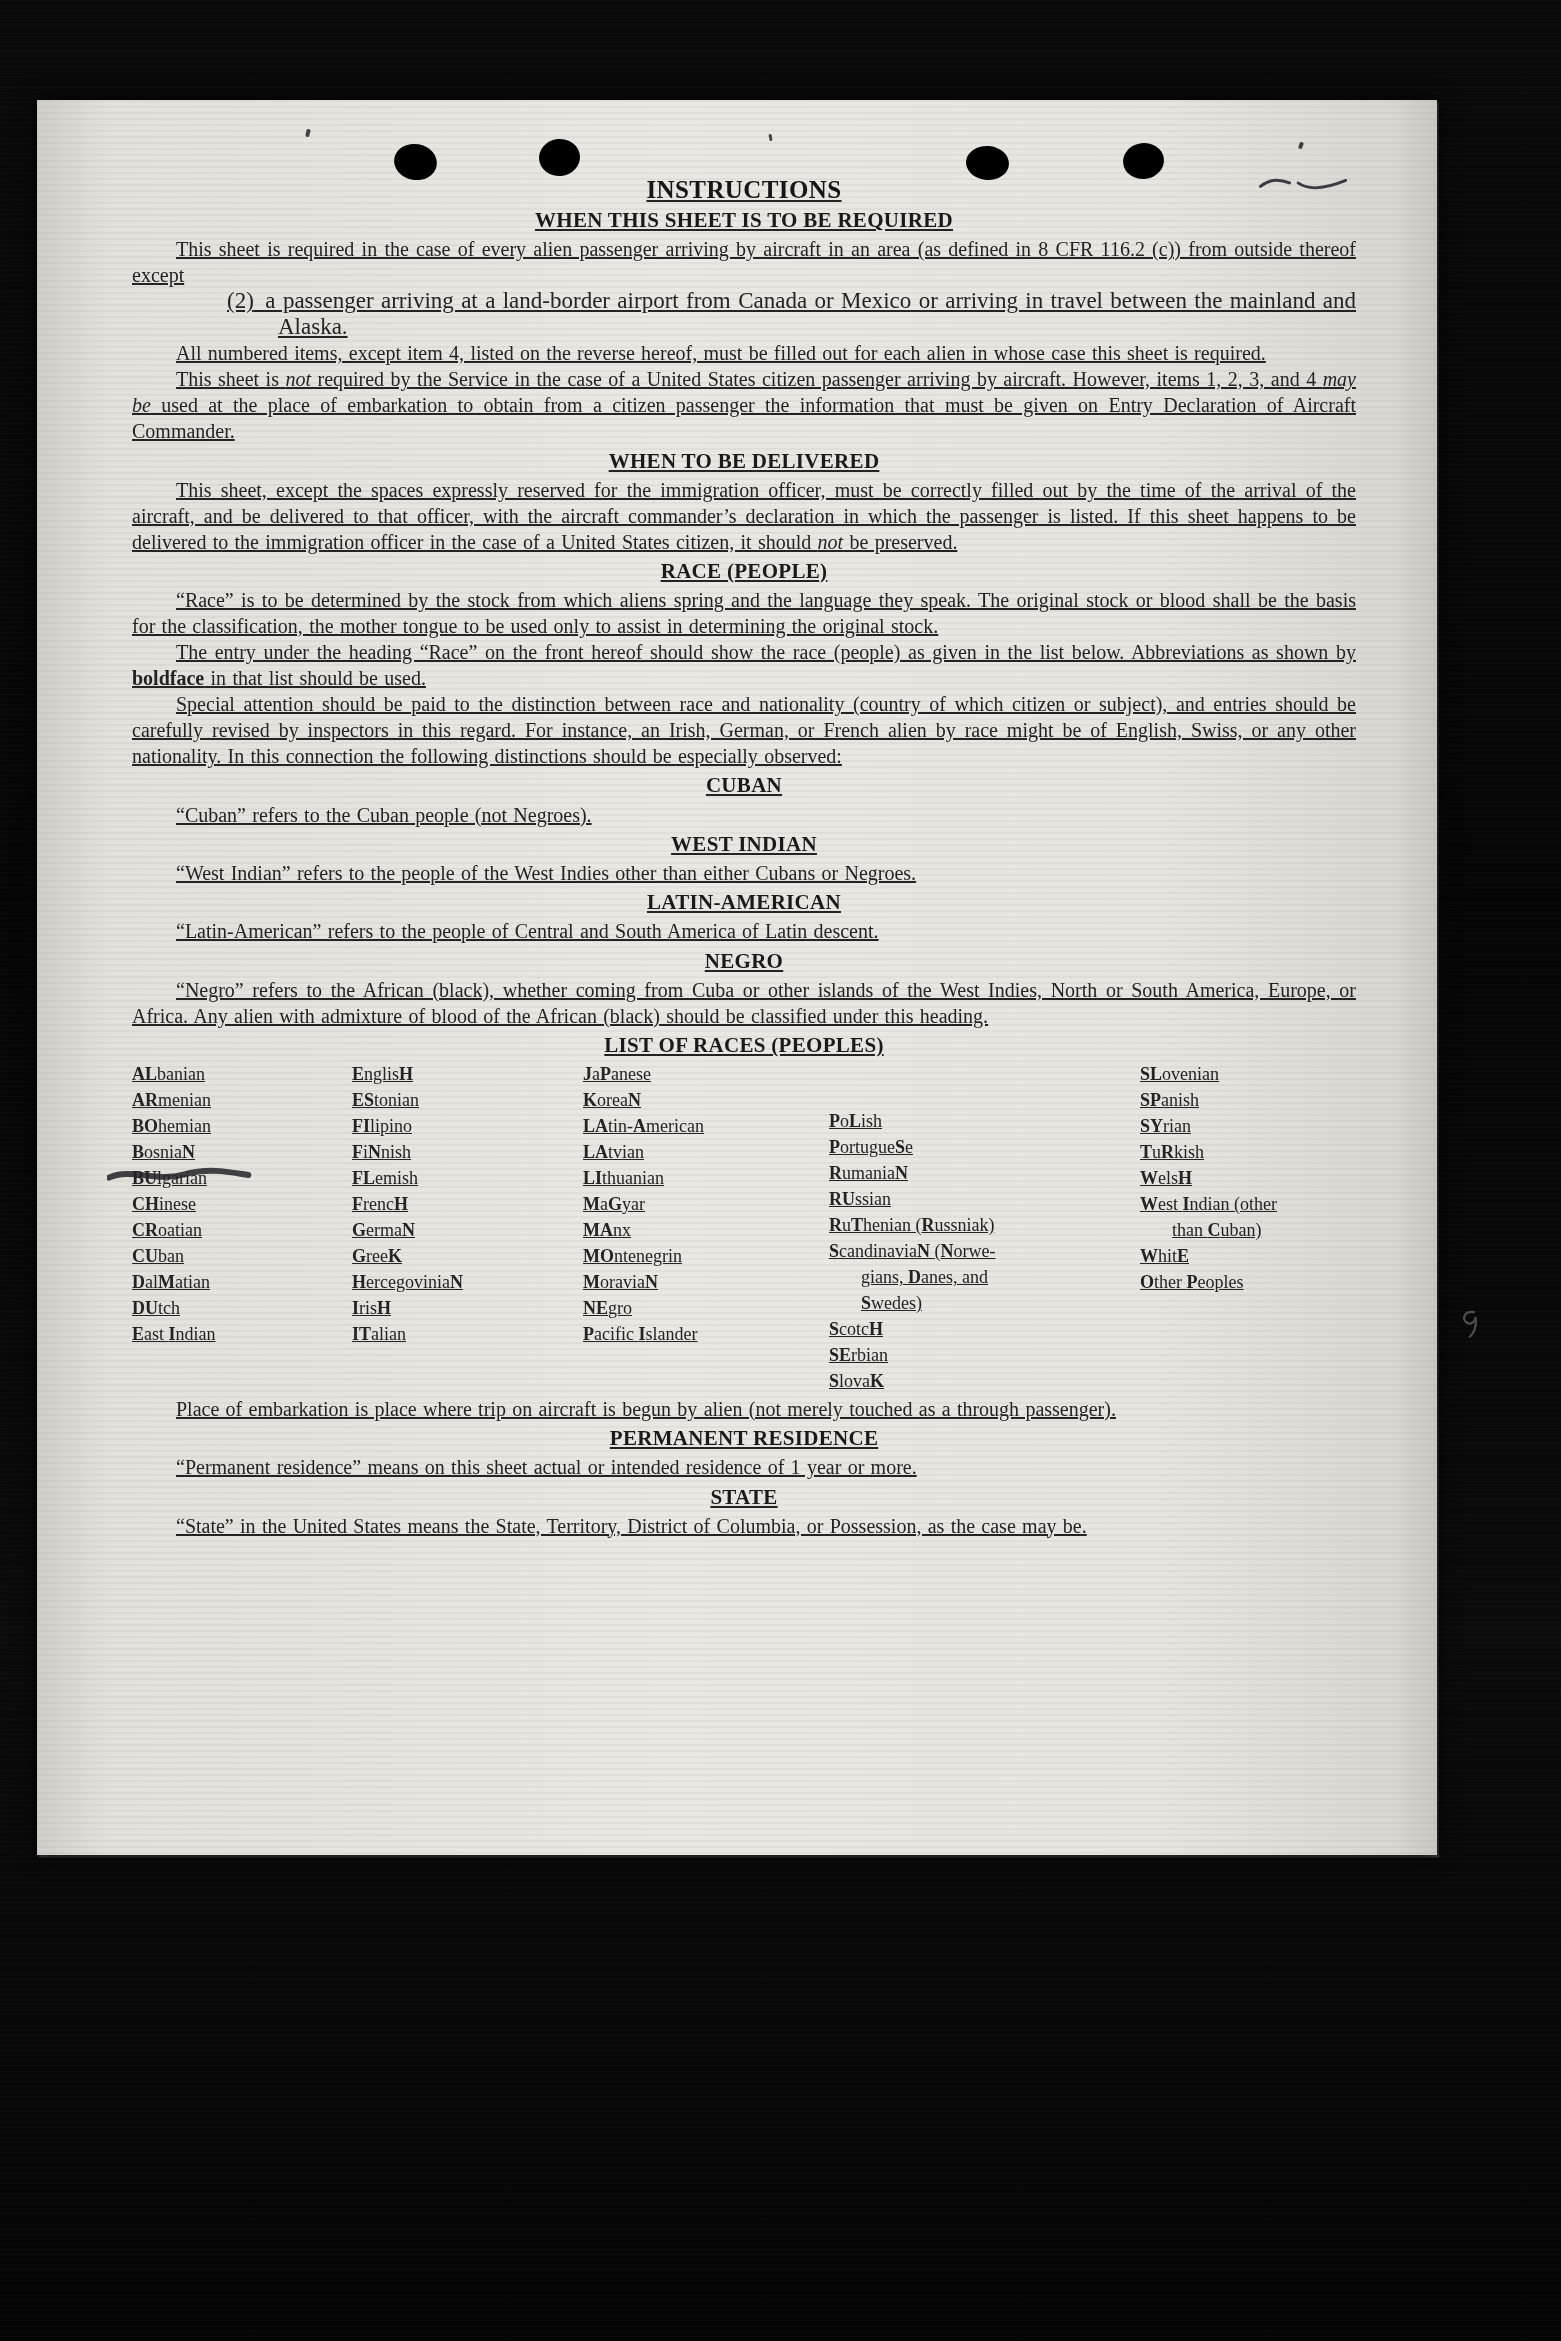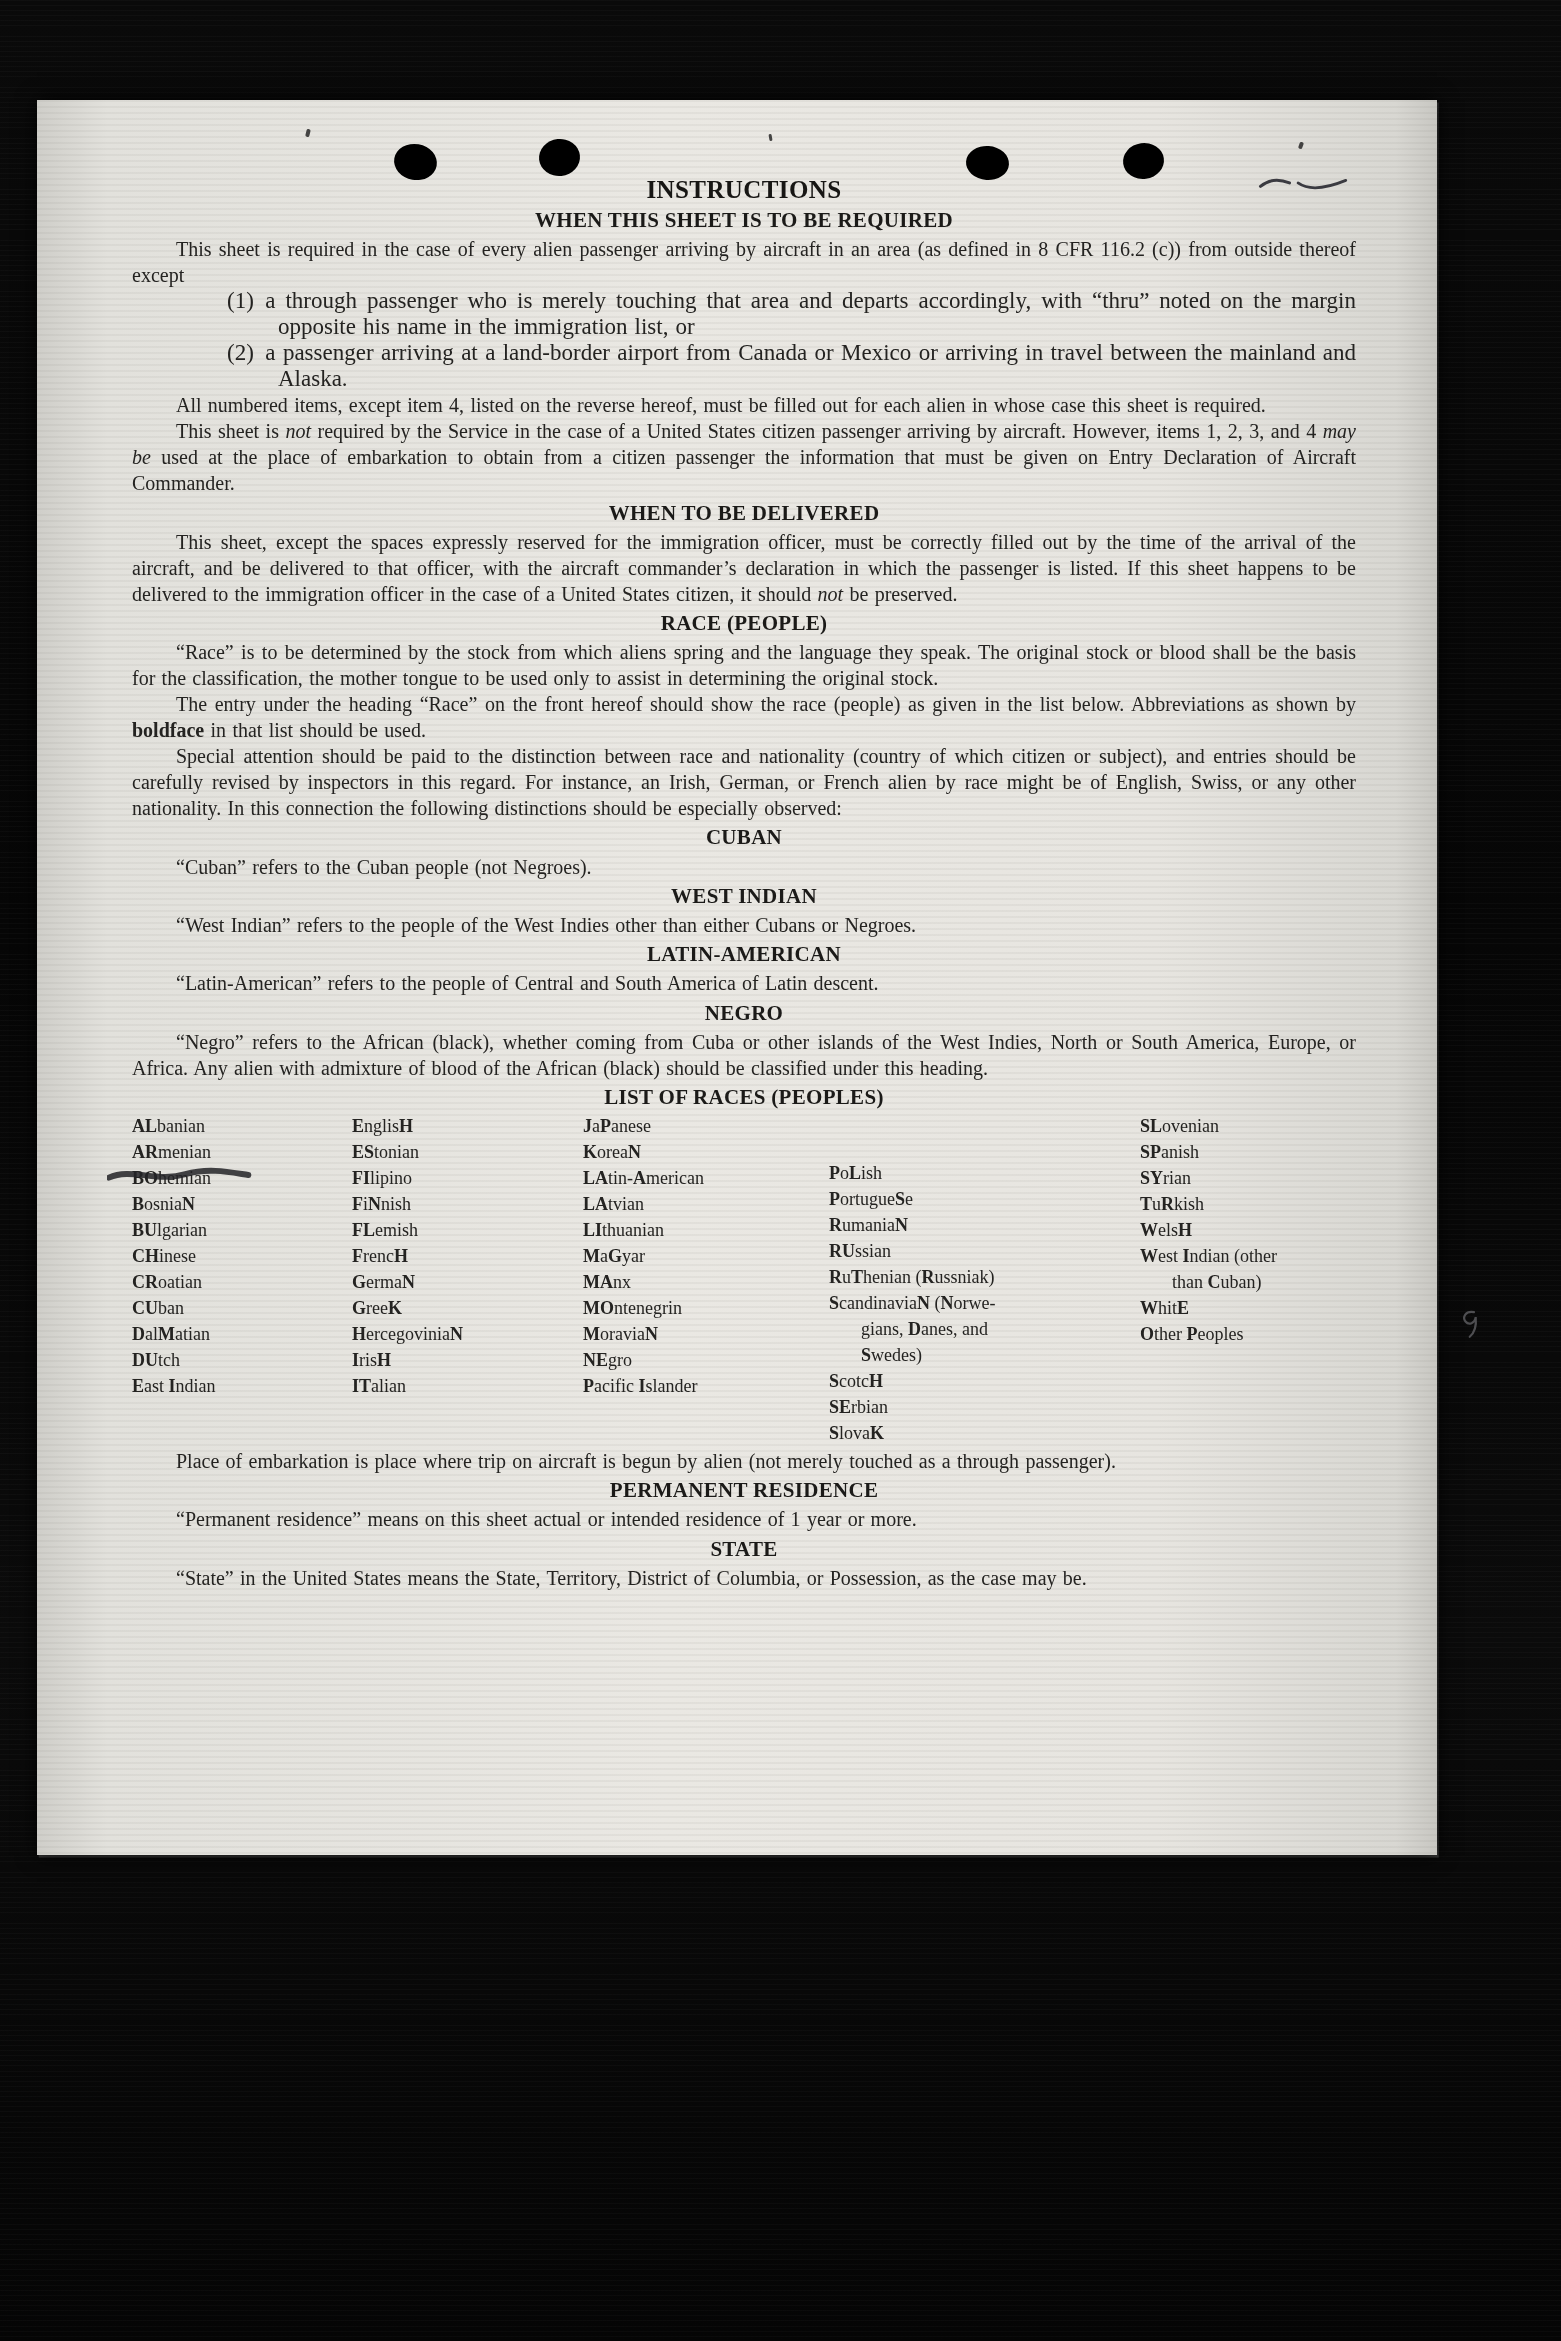--- a/index.html
+++ b/index.html
@@ -14,21 +14,21 @@
     font-family:"Liberation Serif","DejaVu Serif",serif;
   }
   .paper {
     position:absolute; left:37px; top:100px; width:1400px; height:1755px;
     background-image:
       repeating-linear-gradient(180deg, rgba(110,108,100,0.07) 0 1.7px, rgba(255,255,255,0) 1.7px 6px),
       linear-gradient(90deg, #cfcec9 0%, #e2e1dc 5%, #eae8e3 45%, #e7e5e0 80%, #d8d7d2 97%, #c8c7c2 100%);
     box-shadow: 0 0 19px rgba(0,0,0,0.95), 1.7px 2.6px 0 rgba(255,255,255,0.18);
     color:#242321;
   }
-  .content { position:absolute; left:95px; right:81px; top:75px; }
+  .content { position:absolute; left:95px; right:81px; top:75px;text-decoration:underline; }
   .doc-title {
     text-align:center; font-weight:bold; font-size:25px; line-height:29px;
     letter-spacing:0.4px; color:#171614; margin-bottom:2.6px;
   }
   .heading {
     text-align:center; font-weight:bold; font-size:21px; line-height:25.5px;
     margin:4.3px 0 2.6px 0; color:#1b1a18; letter-spacing:0.3px;
   }
   .para {
     font-size:20px; line-height:26px; text-align:justify; text-indent:44px;
@@ -79,21 +79,20 @@
 
   <svg class="mark-left" width="145" height="25.5" viewBox="0 0 170 30">
     <path d="M2,16 C28,4 58,22 92,12 C120,4 146,10 166,13" fill="none" stroke="#232327" stroke-width="7" stroke-linecap="round" opacity="0.85"></path>
   </svg>
 
   <div class="content">
     <div class="doc-title">INSTRUCTIONS</div>
     <div id="doc-blocks">
         <div class="heading">WHEN THIS SHEET IS TO BE REQUIRED</div>
         <p class="para">This sheet is required in the case of every alien passenger arriving by aircraft in an area (as defined in 8 CFR 116.2 (c)) from outside thereof except</p>
-        <p class="numbered"><span class="num">(1)</span> a through passenger who is merely touching that area and departs accordingly, with “thru” noted on the margin opposite his name in the immigration list, or</p>
         <p class="numbered"><span class="num">(2)</span> a passenger arriving at a land-border airport from Canada or Mexico or arriving in travel between the mainland and Alaska.</p>
         <p class="para">All numbered items, except item 4, listed on the reverse hereof, must be filled out for each alien in whose case this sheet is required.</p>
         <p class="para">This sheet is <em>not</em> required by the Service in the case of a United States citizen passenger arriving by aircraft. However, items 1, 2, 3, and 4 <em>may be</em> used at the place of embarkation to obtain from a citizen passenger the information that must be given on Entry Declaration of Aircraft Commander.</p>
         <div class="heading">WHEN TO BE DELIVERED</div>
         <p class="para">This sheet, except the spaces expressly reserved for the immigration officer, must be correctly filled out by the time of the arrival of the aircraft, and be delivered to that officer, with the aircraft commander’s declaration in which the passenger is listed.  If this sheet happens to be delivered to the immigration officer in the case of a United States citizen, it should <em>not</em> be preserved.</p>
         <div class="heading">RACE (PEOPLE)</div>
         <p class="para">“Race” is to be determined by the stock from which aliens spring and the language they speak.  The original stock or blood shall be the basis for the classification, the mother tongue to be used only to assist in determining the original stock.</p>
         <p class="para">The entry under the heading “Race” on the front hereof should show the race (people) as given in the list below.  Abbreviations as shown by <strong>boldface</strong> in that list should be used.</p>
         <p class="para">Special attention should be paid to the distinction between race and nationality (country of which citizen or subject), and entries should be carefully revised by inspectors in this regard.  For instance, an Irish, German, or French alien by race might be of English, Swiss, or any other nationality.  In this connection the following distinctions should be especially observed:</p>
         <div class="heading">CUBAN</div>

